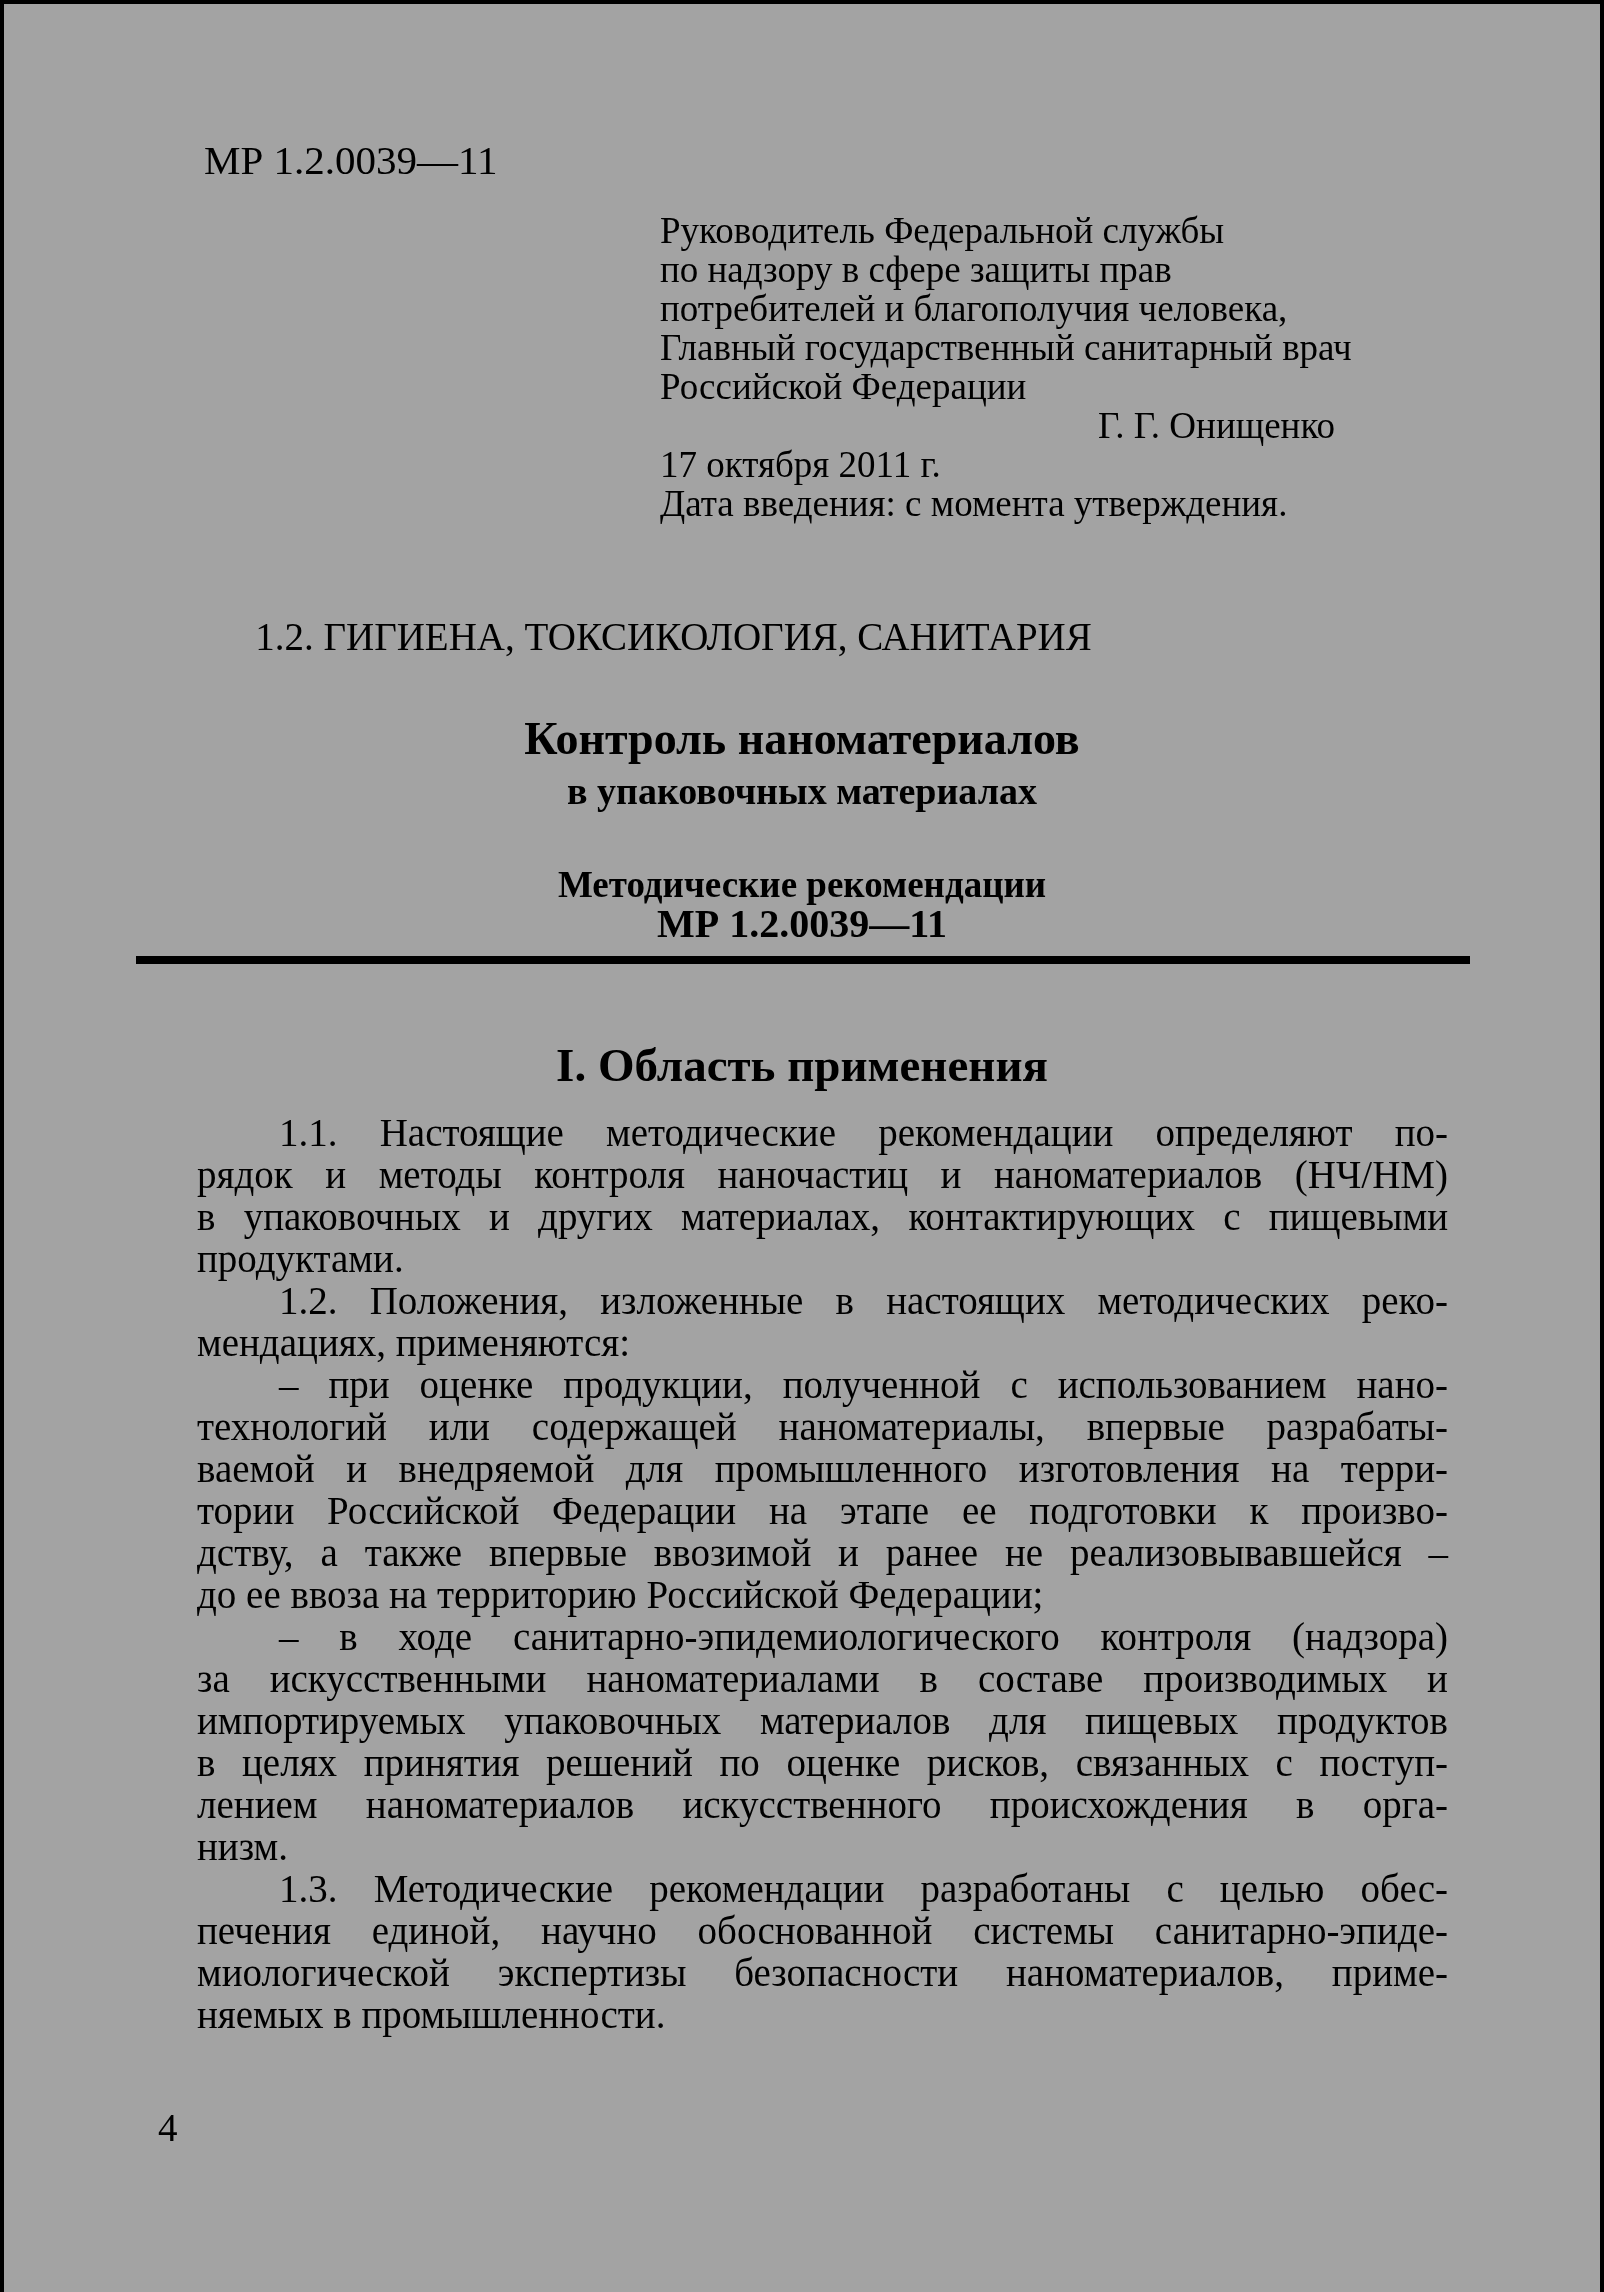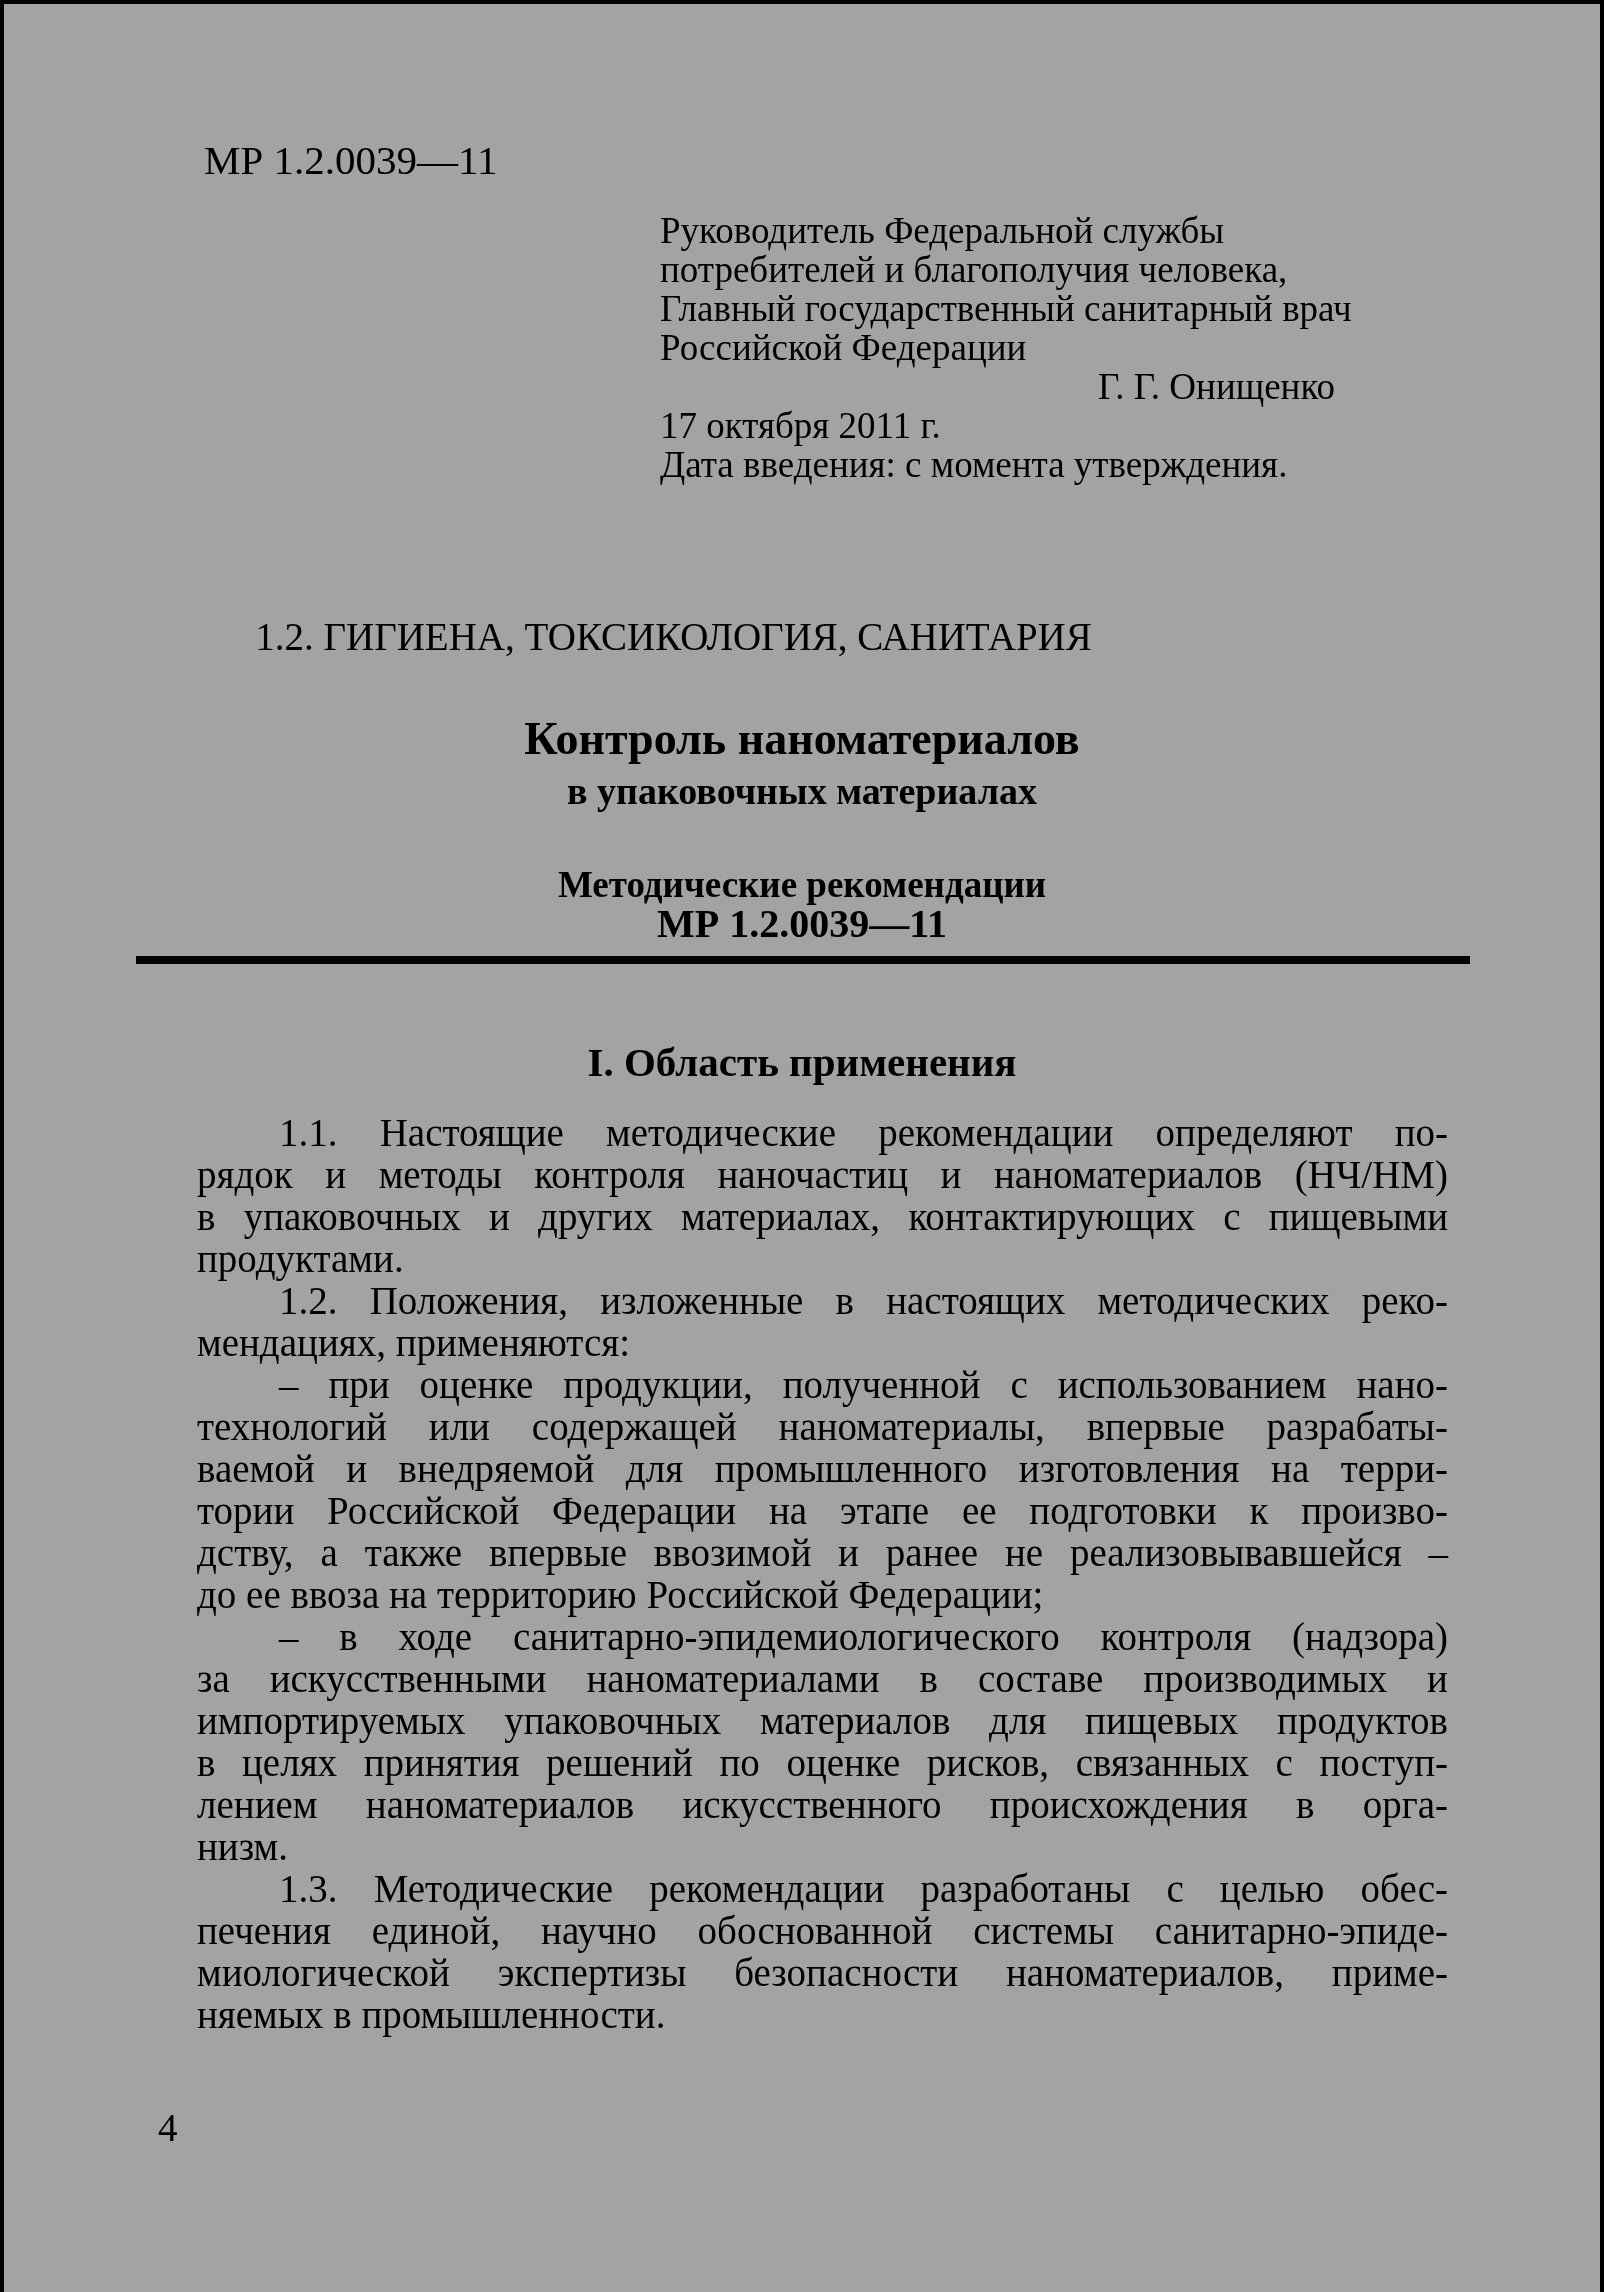--- a/index.html
+++ b/index.html
@@ -48,21 +48,21 @@
   .doc-subtitle-2{
     position:absolute;left:0;top:900px;width:1604px;
     text-align:center;font-size:40px;font-weight:bold;white-space:nowrap;
   }
   .rule{
     position:absolute;left:136px;top:956px;width:1334px;height:7.8px;
     background:#000;
   }
   .section-heading{
     position:absolute;left:0;top:1038px;width:1604px;
-    text-align:center;font-size:41px;font-weight:bold;white-space:nowrap;
+    text-align:center;font-size:47px;font-weight:bold;white-space:nowrap;
   }
   .body-text{
     position:absolute;left:197px;top:1112px;width:1251px;
     font-size:39px;
   }
   .body-line{
     line-height:42px;
     text-align:justify;
     text-align-last:justify;
   }
@@ -79,20 +79,21 @@
 <div class="page">
   <div class="edge edge-top"></div>
   <div class="edge edge-left"></div>
   <div class="edge edge-right"></div>
 
   <div class="doc-code">МР 1.2.0039—11</div>
 
   <div class="approval">
     <div>
         <div>Руководитель Федеральной службы</div>
+        <div>по надзору в сфере защиты прав</div>
         <div>потребителей и благополучия человека,</div>
         <div>Главный государственный санитарный врач</div>
         <div>Российской Федерации</div>
       </div>
     <div class="appr-sign">Г. Г. Онищенко</div>
     <div>17 октября 2011 г.</div>
     <div>Дата введения: с момента утверждения.</div>
   </div>
 
   <div class="classification">1.2. ГИГИЕНА, ТОКСИКОЛОГИЯ, САНИТАРИЯ</div>

